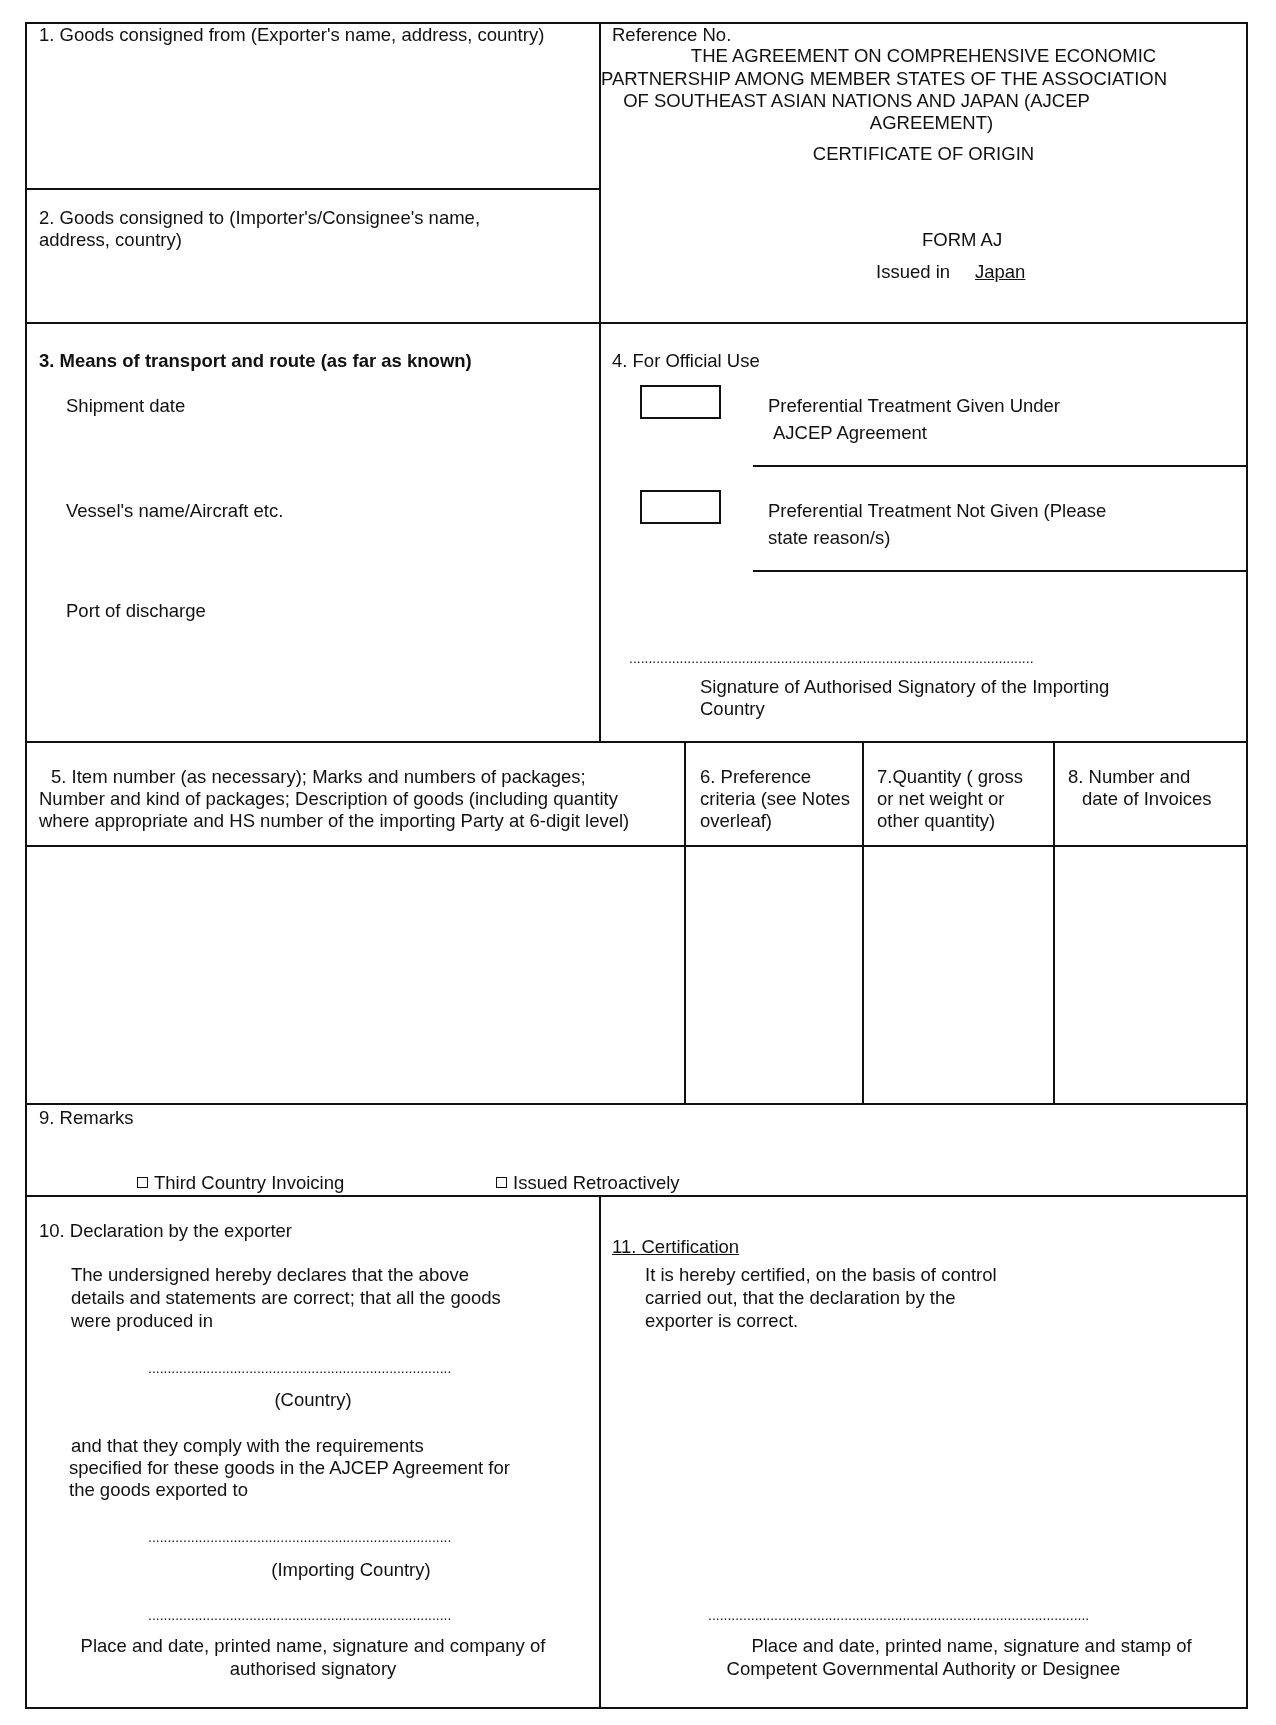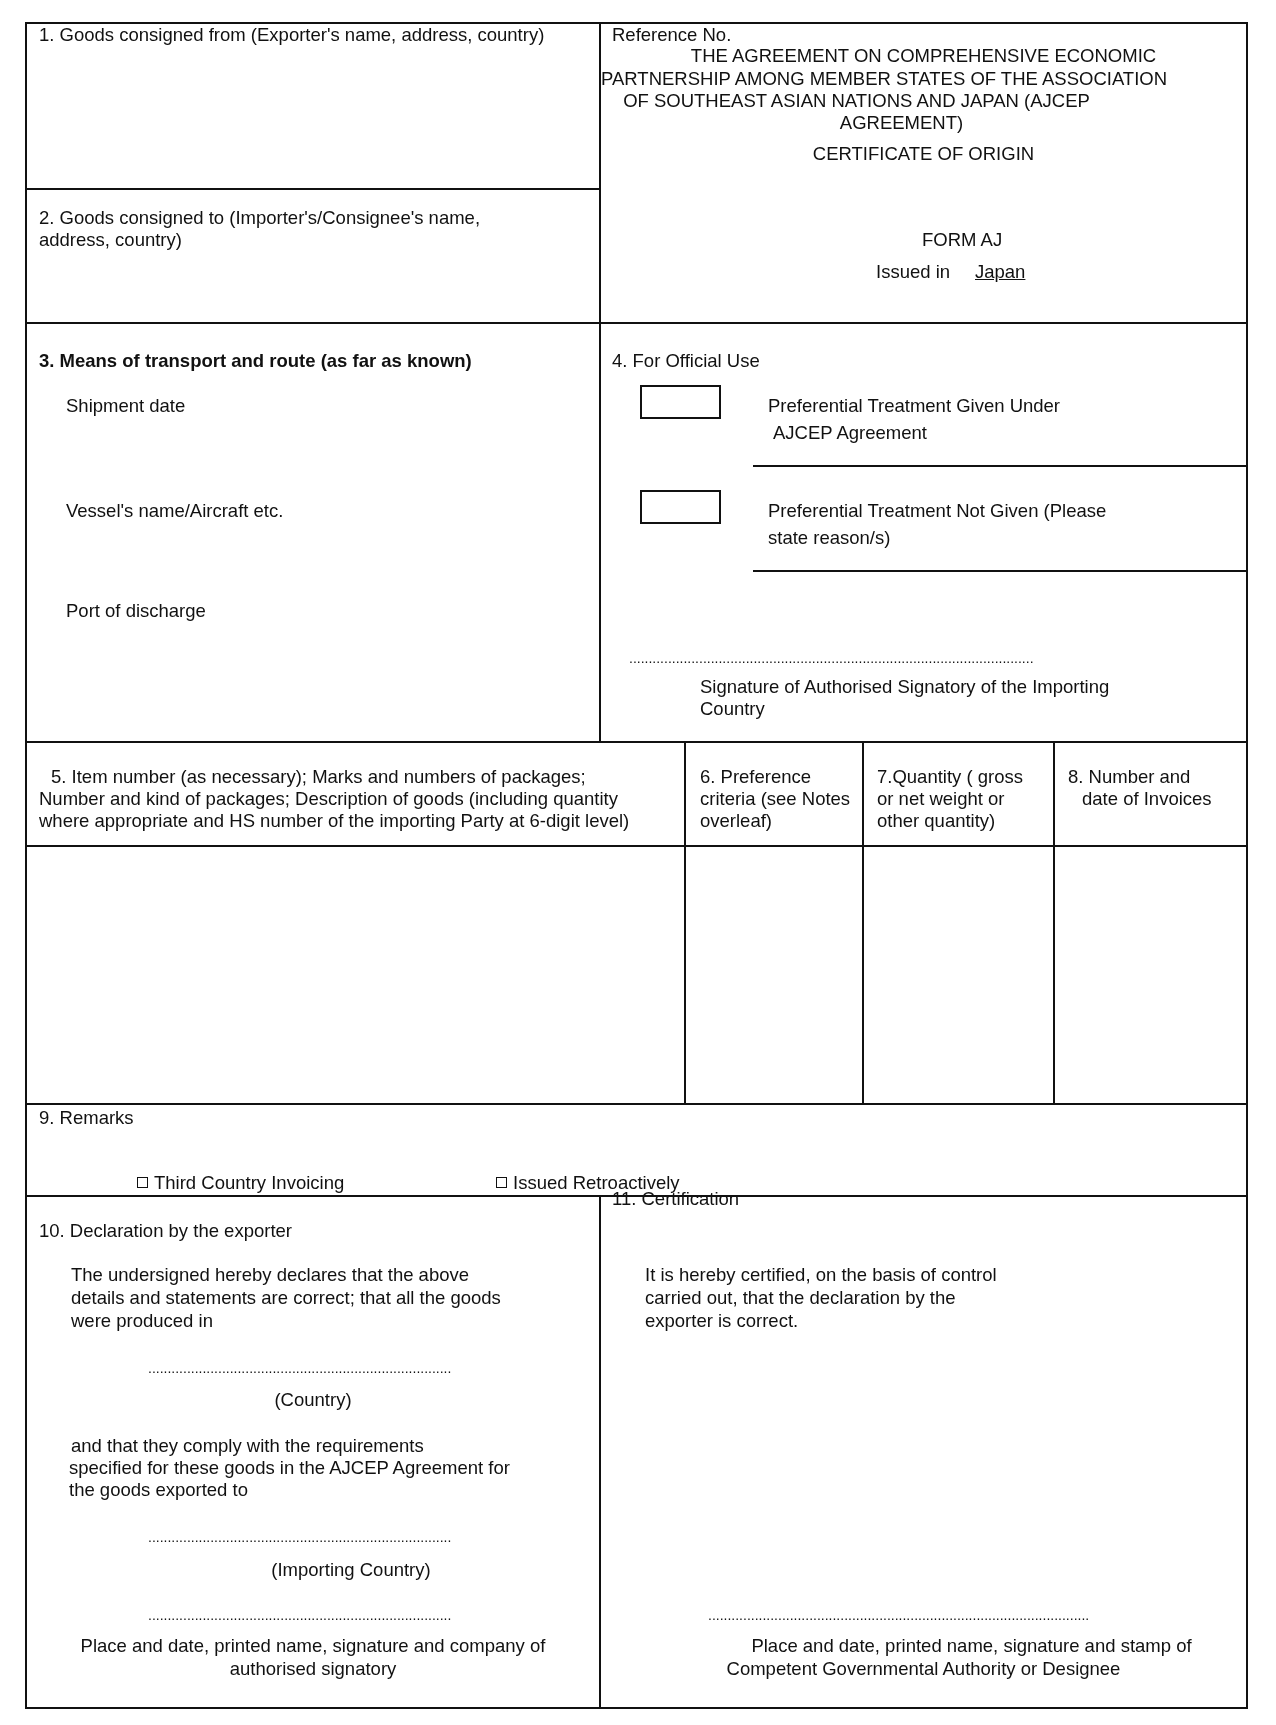--- a/index.html
+++ b/index.html
@@ -48,21 +48,21 @@
   <div>
     <div class="t" style="left:39px;top:207px;">2. Goods consigned to (Importer's/Consignee's name,</div>
     <div class="t" style="left:39px;top:229px;">address, country)</div>
   </div>
 
   <div>
     <div class="t" style="left:612px;top:24px;">Reference No.</div>
     <div class="t center" style="left:601px;top:45px;width:645px;">THE AGREEMENT ON COMPREHENSIVE ECONOMIC</div>
     <div class="t center" style="left:601px;top:68px;width:529px;">PARTNERSHIP AMONG MEMBER STATES OF THE ASSOCIATION</div>
     <div class="t center" style="left:601px;top:90px;width:511px;">OF SOUTHEAST ASIAN NATIONS AND JAPAN (AJCEP</div>
-    <div class="t center" style="left:571px;top:112px;width:661px;">AGREEMENT)</div>
+    <div class="t center" style="left:601px;top:112px;width:661px;">AGREEMENT)</div>
     <div class="t center" style="left:601px;top:143px;width:645px;">CERTIFICATE OF ORIGIN</div>
     <div class="t" style="left:922px;top:229px;">FORM AJ</div>
     <div class="t" style="left:876px;top:261px;">Issued in</div>
     <div class="t u" style="left:975px;top:261px;">Japan</div>
   </div>
 
   <div>
     <div class="t" style="left:39px;top:350px;font-weight:bold;">3. Means of transport and route (as far as known)</div>
     <div class="t" style="left:66px;top:395px;">Shipment date</div>
     <div class="t" style="left:66px;top:500px;">Vessel's name/Aircraft etc.</div>
@@ -129,21 +129,21 @@
     <div class="t" style="left:69px;top:1457px;">specified for these goods in the AJCEP Agreement for</div>
     <div class="t" style="left:69px;top:1479px;">the goods exported to</div>
     <div class="dots" style="left:148px;top:1530px;width:332px;">..............................................................................</div>
     <div class="t center" style="left:27px;top:1559px;width:648px;">(Importing Country)</div>
     <div class="dots" style="left:148px;top:1608px;width:332px;">..............................................................................</div>
     <div class="t center" style="left:27px;top:1635px;width:572px;">Place and date, printed name, signature and company of</div>
     <div class="t center" style="left:27px;top:1658px;width:572px;">authorised signatory</div>
   </div>
 
   <div>
-    <div class="t" style="left:612px;top:1188px;">11. Certification</div>
+    <div class="t" style="left:612px;top:1236px;text-decoration:underline;">11. Certification</div>
     <div class="t" style="left:645px;top:1264px;">It is hereby certified, on the basis of control</div>
     <div class="t" style="left:645px;top:1287px;">carried out, that the declaration by the</div>
     <div class="t" style="left:645px;top:1310px;">exporter is correct.</div>
     <div class="dots" style="left:708px;top:1608px;width:436px;">..................................................................................................</div>
     <div class="t center" style="left:601px;top:1635px;width:741px;">Place and date, printed name, signature and stamp of</div>
     <div class="t center" style="left:601px;top:1658px;width:645px;">Competent Governmental Authority or Designee</div>
   </div>
 
 </div>
 

